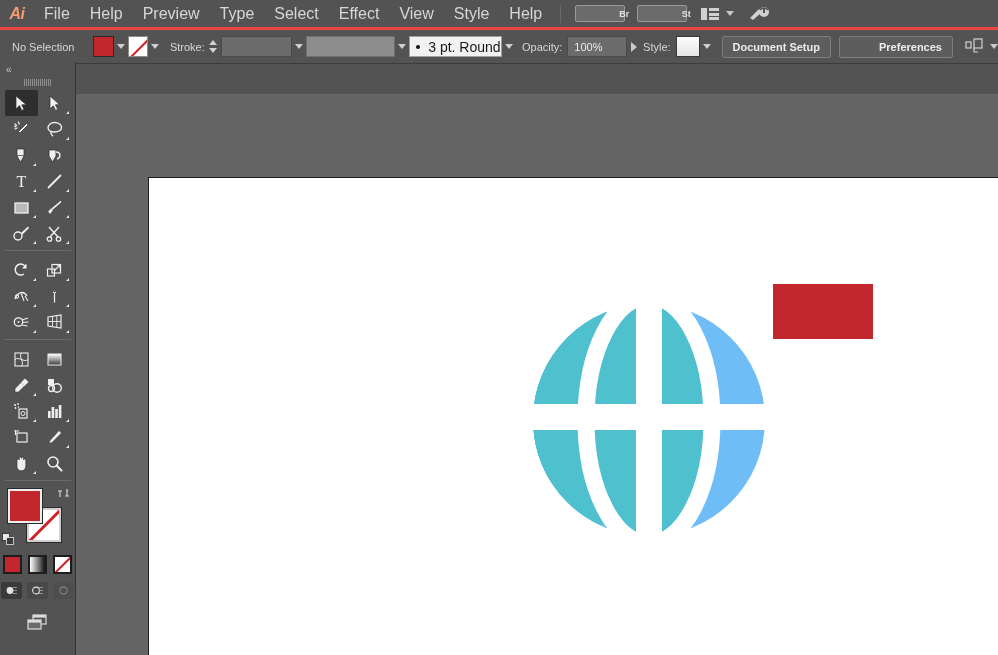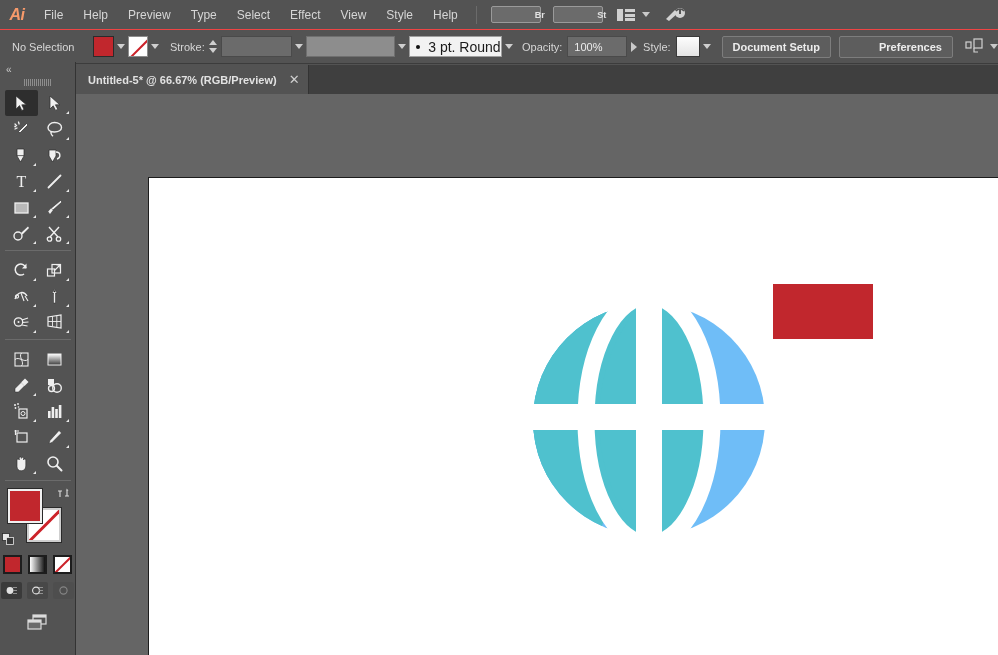--- a/index.html
+++ b/index.html
@@ -10,31 +10,31 @@
     font-family: "Liberation Sans", sans-serif;
     -webkit-font-smoothing: antialiased;
   }
   #app { position: relative; width: 998px; height: 655px; }
 
   
   .menubar {
     position: absolute; left: 0; top: 0; width: 998px; height: 30px;
     background: #535353;
     display: flex; align-items: center;
-    border-bottom: 1px solid #ef4444;
+    border-bottom: 3px solid #ef4444;
   }
   .ai-logo {
     width: 34px; height: 30px;
     display: flex; align-items: center; justify-content: center;
     font-size: 16px; font-weight: bold; font-style: italic;
     color: #f79a6b; letter-spacing: -0.5px;
   }
   .menu-item {
     padding: 0 10px; height: 30px; line-height: 30px;
-    font-size: 12px; color: #d6d6d6; cursor: default; white-space: nowrap;
+    font-size: 16px; color: #d6d6d6; cursor: default; white-space: nowrap;
   }
   .menu-sep {
     width: 1px; height: 18px; background: #6b6b6b; margin: 0 8px;
   }
   .appbtn {
     width: 20px; height: 17px; margin: 0 6px;
     border: 1px solid #9a9a9a; border-radius: 2px;
     background: #6b6b6b; color: #e2e2e2;
     font-size: 9px; font-weight: bold;
     display: flex; align-items: center; justify-content: center; padding-left: 48px;
@@ -293,26 +293,20 @@
     <div style="margin-left:12px;">
       <svg width="20" height="16" viewBox="0 0 20 16">
         <rect x="1" y="5" width="5" height="6" fill="none" stroke="#d2d2d2" stroke-width="1.2"></rect>
         <rect x="9" y="2" width="8" height="9" fill="none" stroke="#d2d2d2" stroke-width="1.2"></rect>
         <path d="M9 11 L9 15 L13 15" fill="none" stroke="#d2d2d2" stroke-width="1.2"></path>
       </svg>
     </div>
     <span class="chev"></span>
   </div>
 
-  <div class="tabbar">
-    <div class="doctab">
-      <span class="doctab-label">Untitled-5* @ 66.67% (RGB/Preview)</span>
-      <span class="tab-close">✕</span>
-    </div>
-  </div>
 
   <div class="toolbar">
     <div class="tb-collapse">«</div>
     <div class="tb-grip">
       <i></i>
         <i></i>
         <i></i>
         <i></i>
         <i></i>
         <i></i>

